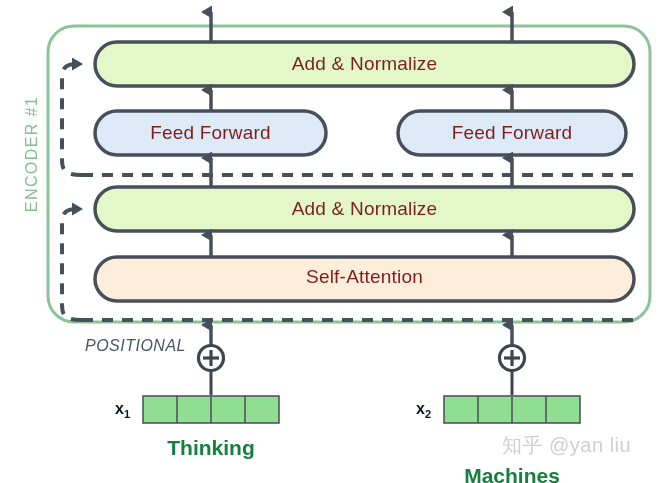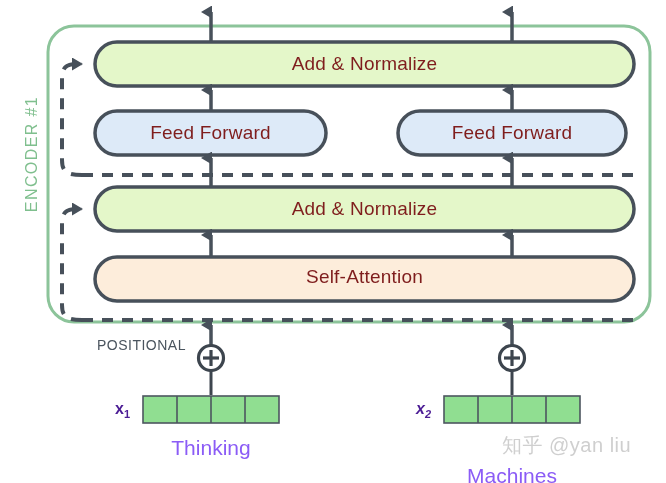--- a/index.html
+++ b/index.html
@@ -45,37 +45,38 @@
     letter-spacing: 1.4px;
     color: #7fbf8e;
     font-weight: 400;
   }
   .pe-label {
     position: absolute;
     left: 84px;
     top: 339px;
     width: 102px;
     text-align: right;
-    font-size: 14px;
+    font-size: 16px;
     line-height: 13px;
     letter-spacing: 0.5px;
     color: #4a545e;
+    font-style: italic;
   }
   .token-word {
     position: absolute;
     font-size: 21px;
-    font-weight: normal;
-    color: #8b5cf6;
+    font-weight: bold;
+    color: #15803d;
     text-align: center;
   }
   .x-label {
     position: absolute;
     font-size: 16px;
     font-weight: bold;
-    color: #4c1d95;
+    color: #0f172a;
   }
   .x-label sub {
     font-size: 11px;
   }
   .watermark {
     position: absolute;
     left: 494px;
     top: 432px;
     font-size: 20px;
     color: #cfcfcf;
@@ -175,21 +176,21 @@
   <div class="box-label" style="left:95px; top:187px; width:539px; height:44px;">Add &amp; Normalize</div>
 
   <div class="box-label" style="left:95px; top:257px; width:539px; height:40px;border-radius:21px;">Self-Attention</div>
 
   <div class="pe-label">
     <div>POSITIONAL</div>
   </div>
 
   <div class="x-label" style="left:115px; top:400px;"><span>x</span><sub>1</sub></div>
 
-  <div class="x-label" style="left:416px; top:400px;font-style:italic;"><span>x</span><sub>2</sub></div>
+  <div class="x-label" style="left:416px; top:400px;"><span>x</span><sub>2</sub></div>
 
   <div class="token-word" style="left:111px; top:436px; width:200px;">Thinking</div>
 
   <div class="token-word" style="left:412px; top:436px; width:200px;margin-top:28px;">Machines</div>
 
   <div class="watermark">知乎 @yan liu</div>
 
 </div>
 
 </body></html>

